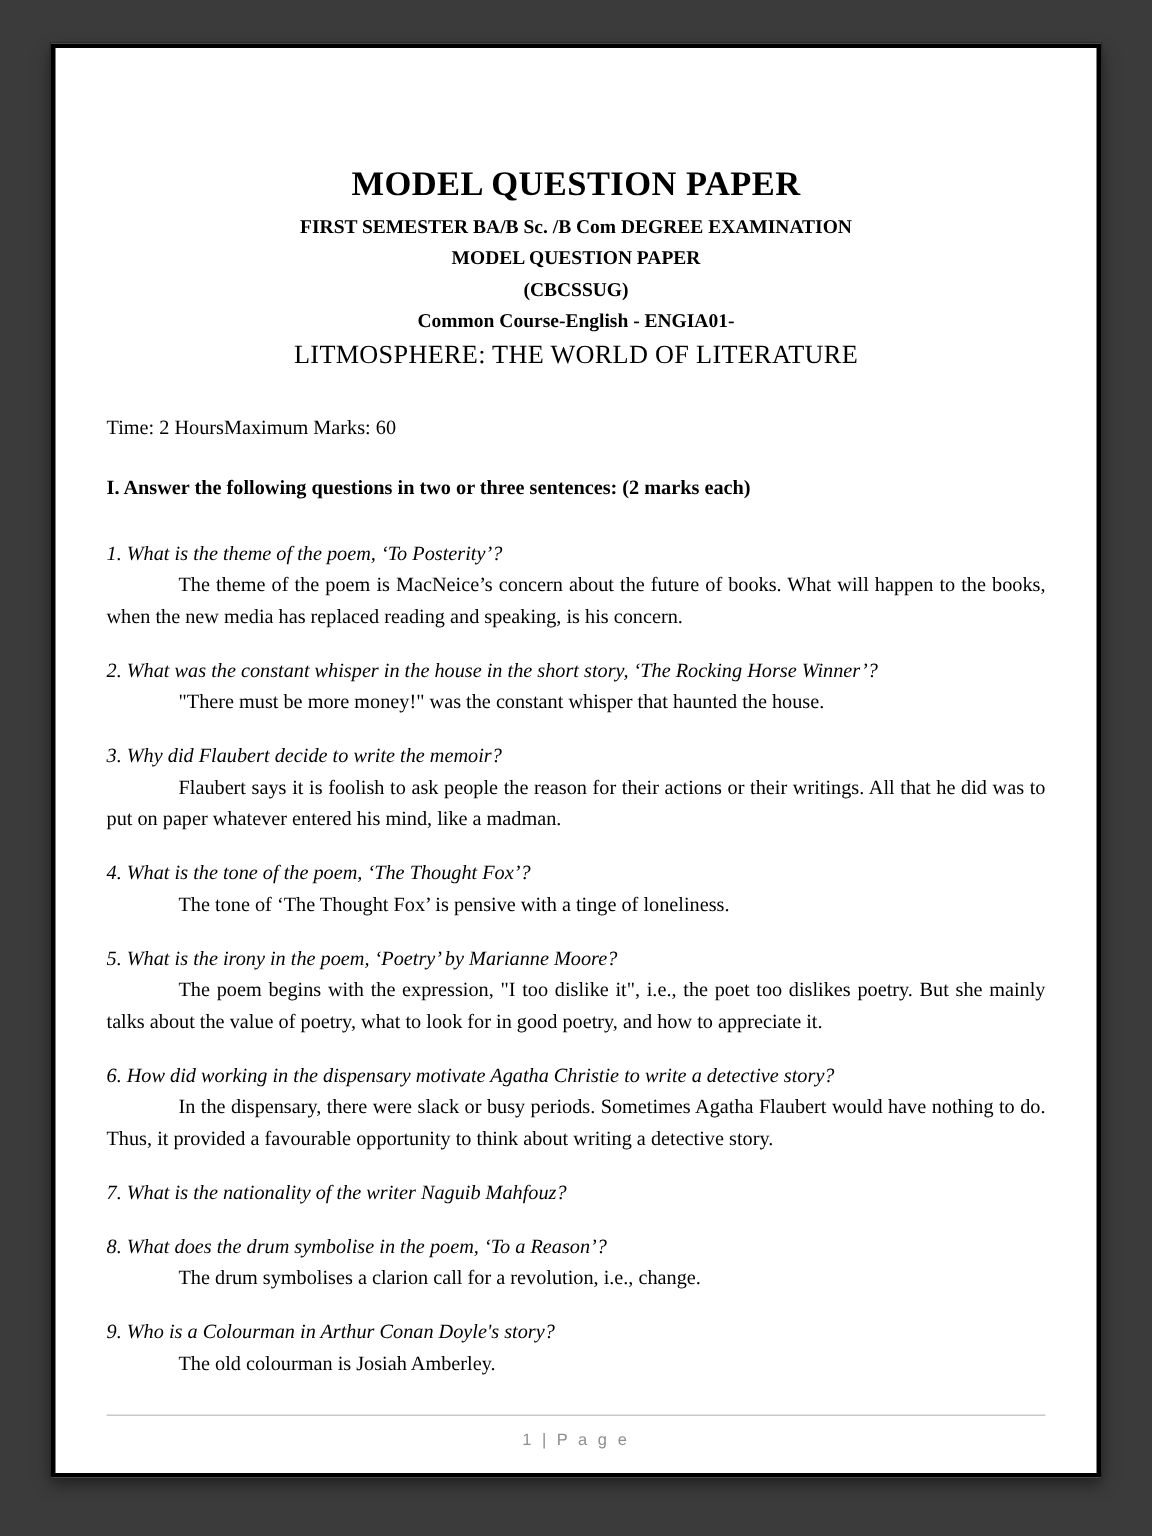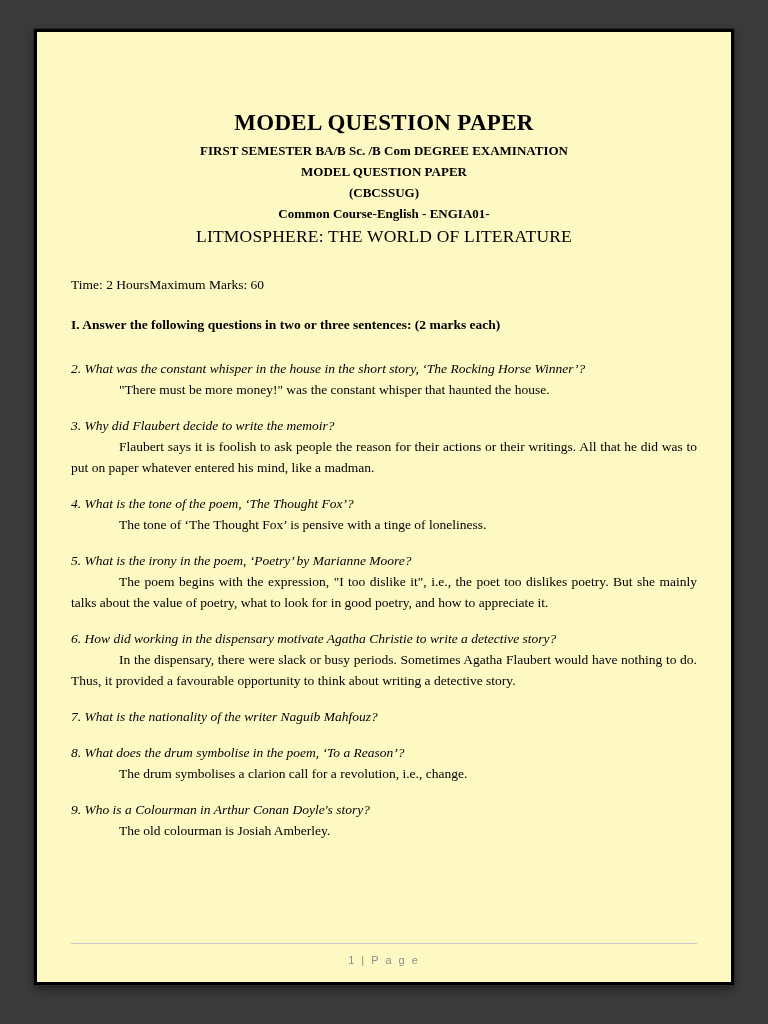--- a/index.html
+++ b/index.html
@@ -12,21 +12,21 @@
   .viewport {
     width: 768px;
     height: 1024px;
     background: #3b3b3b;
     overflow: hidden;
   }
   .doc-page {
     width: 700px;
     height: 956px;
     margin: 29px auto 0 auto;
-    background: #fef9c3;
+    background: #ffffff;
     border: 3px solid #000000;
     box-shadow: 0 0 0 1px #2a2a2a, 0 4px 10px rgba(0,0,0,0.5);
     padding: 78px 34px 14px 34px;
     display: flex;
     flex-direction: column;
     color: #000000;
   }
   .doc-header { text-align: center; }
   .doc-title {
     font-size: 23px;
@@ -102,20 +102,24 @@
 
     <div class="meta-row">
       <span>Time: 2 Hours</span>
       <span>Maximum Marks: 60</span>
     </div>
 
     <p class="section-heading">I. Answer the following questions in two or three sentences: (2 marks each)</p>
 
     <div class="qa-list">
 
+      <div class="qa-block">
+        <p class="question">1. What is the theme of the poem, ‘To Posterity’?</p>
+        <p class="answer">The theme of the poem is MacNeice’s concern about the future of books. What will happen to the books, when the new media has replaced reading and speaking, is his concern.</p>
+      </div>
 
       <div class="qa-block">
         <p class="question">2. What was the constant whisper in the house in the short story, ‘The Rocking Horse Winner’?</p>
         <p class="answer">"There must be more money!" was the constant whisper that haunted the house.</p>
       </div>
 
       <div class="qa-block">
         <p class="question">3. Why did Flaubert decide to write the memoir?</p>
         <p class="answer">Flaubert says it is foolish to ask people the reason for their actions or their writings. All that he did was to put on paper whatever entered his mind, like a madman.</p>
       </div>

